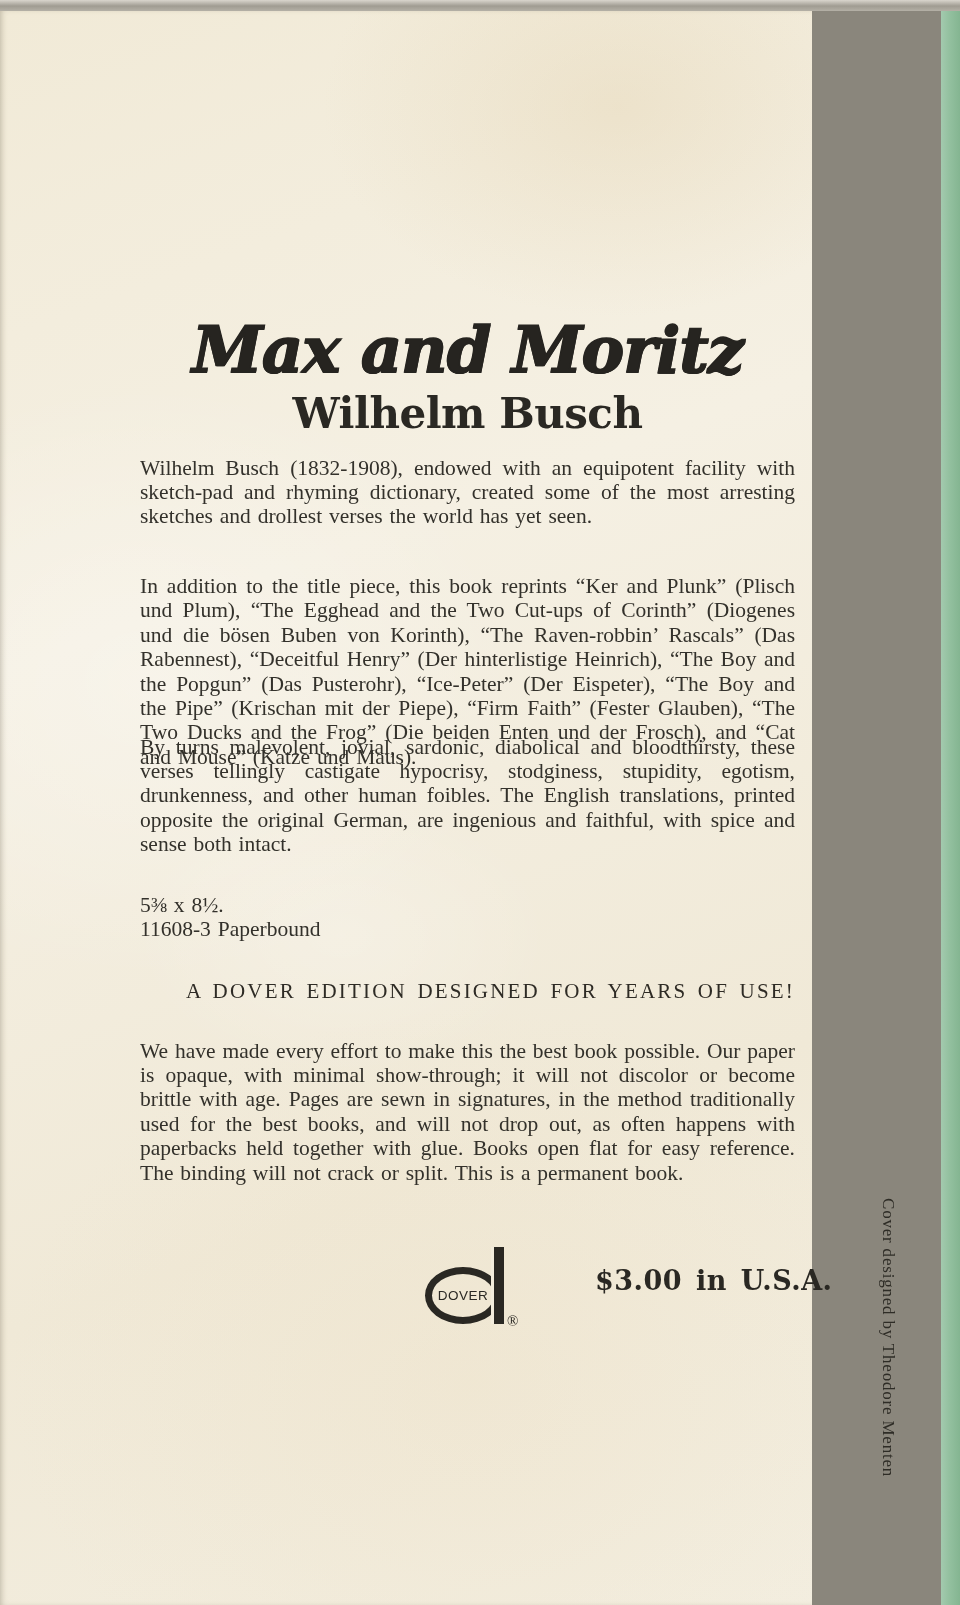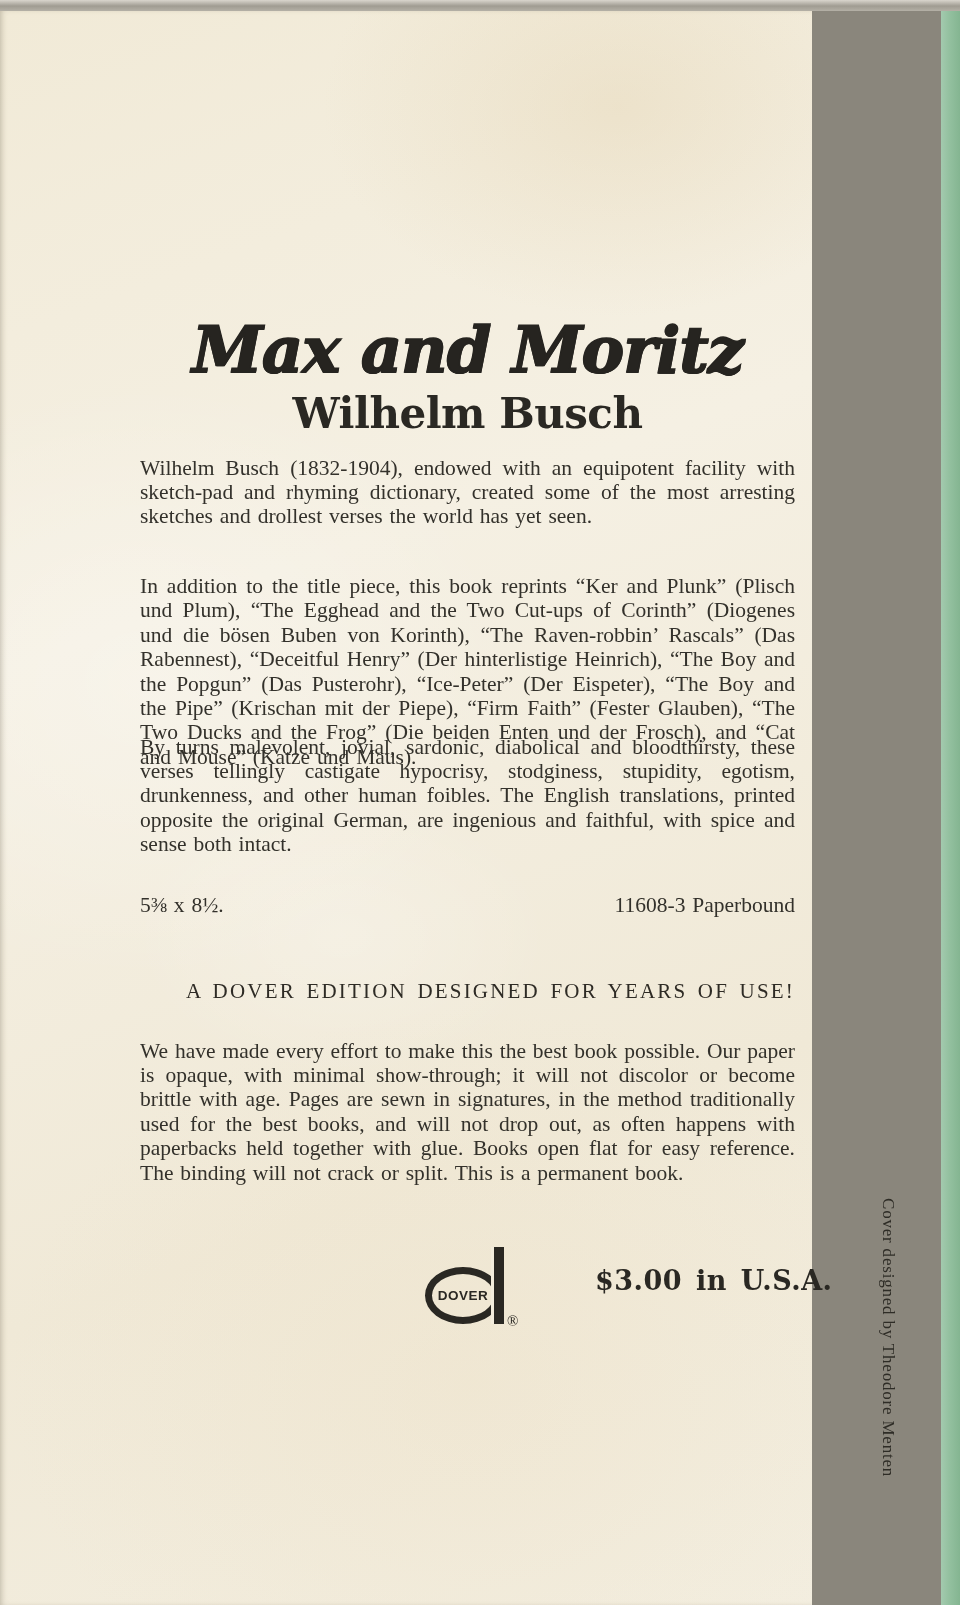--- a/index.html
+++ b/index.html
@@ -63,21 +63,21 @@
     font-size: 21.5px; line-height: 24.4px;
     text-align: justify;
     word-spacing: 1.5px;
     color: #33312b;
   }
   .para-1 { top: 423px; }
   .para-2 { top: 519px; margin-top: 44px; }
   .para-3 { top: 702px; }
   .edition-note { top: 882px; }
   .edition-note .note-line1 { text-align: justify; text-align-last: justify; }
-  .edition-note .note-line2 { display: flex; justify-content: space-between; }
+  .edition-note .note-line2 { display: flex; justify-content: space-between; flex-direction: column; }
   .dover-heading {
     position: absolute; top: 968px; left: 0; width: 655px;
     text-align: right;
     font-size: 21px; letter-spacing: 2.2px;
     word-spacing: 3px;
     color: #2e2b25;
   }
   .quality-para { top: 1006px; }
   .logo-row {
     position: absolute; top: 1236px; left: 0; width: 655px;
@@ -89,21 +89,21 @@
   }
   .logo-ellipse {
     position: absolute; left: 0; top: 20px;
     width: 62px; height: 43px;
     border: 7px solid #2a2823;
     border-radius: 50%;
     display: flex; align-items: center; justify-content: center;
   }
   .logo-dover-text {
     font-family: "Liberation Sans", sans-serif;
-    font-size: 13.5px; font-weight: bold;
+    font-size: 13.5px; font-weight: normal;
     letter-spacing: 0.5px;
     color: #2a2823;
     white-space: nowrap;
   }
   .logo-stem {
     position: absolute; left: 66px; top: 0;
     width: 10px; height: 77px;
     background: #2a2823;
     border-left: 3px solid #f2ecdc;
   }
@@ -137,21 +137,21 @@
 <body>
 
 <div class="scan-edge-top"></div>
 
 <div class="cover">
   <div class="content">
 
     <h1 class="book-title">Max and Moritz</h1>
     <h2 class="book-author">Wilhelm Busch</h2>
 
-    <p class="body-copy para-1">Wilhelm Busch (1832-1904), endowed with an equipotent facility with sketch-pad and rhyming dictionary, created some of the most arresting sketches and drollest verses the world has yet seen.</p>
+    <p class="body-copy para-1">Wilhelm Busch (1832-1908), endowed with an equipotent facility with sketch-pad and rhyming dictionary, created some of the most arresting sketches and drollest verses the world has yet seen.</p>
     <p class="body-copy para-2">In addition to the title piece, this book reprints “Ker and Plunk” (Plisch und Plum), “The Egghead and the Two Cut-ups of Corinth” (Diogenes und die bösen Buben von Korinth), “The Raven-robbin’ Rascals” (Das Rabennest), “Deceitful Henry” (Der hinterlistige Heinrich), “The Boy and the Popgun” (Das Pusterohr), “Ice-Peter” (Der Eispeter), “The Boy and the Pipe” (Krischan mit der Piepe), “Firm Faith” (Fester Glauben), “The Two Ducks and the Frog” (Die beiden Enten und der Frosch), and “Cat and Mouse” (Katze und Maus).</p>
     <p class="body-copy para-3">By turns malevolent, jovial, sardonic, diabolical and bloodthirsty, these verses tellingly castigate hypocrisy, stodginess, stupidity, egotism, drunkenness, and other human foibles. The English translations, printed opposite the original German, are ingenious and faithful, with spice and sense both intact.</p>
 
     <div class="body-copy edition-note">
       <div class="note-line2">
         <span>5⅜ x 8½.</span>
         <span>11608-3 Paperbound</span>
       </div>
     </div>
 

